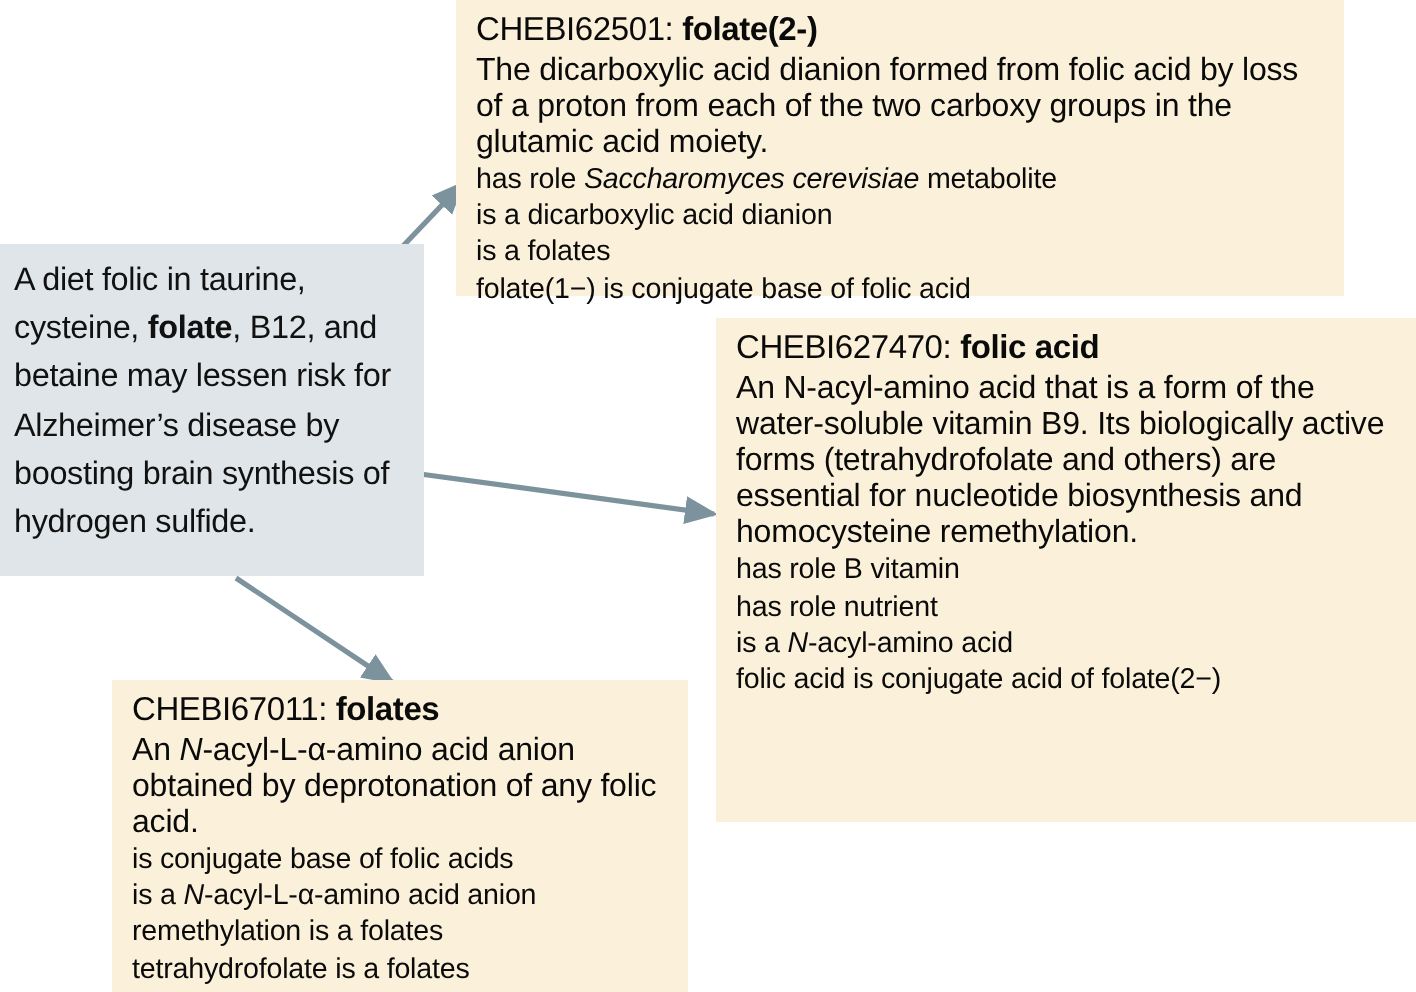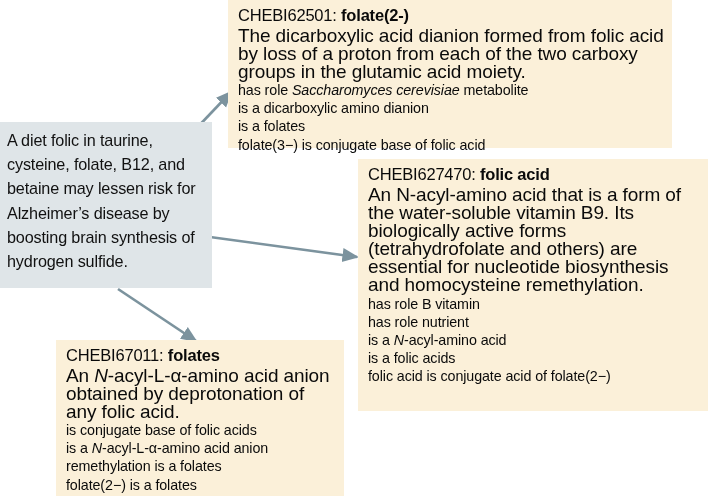--- a/index.html
+++ b/index.html
@@ -38,42 +38,42 @@
     height: 166px;
     background: #dfe5e8;
     padding: 6px 8px 6px 7px;
   }
   .source-box .sentence {
     font-size: 16.2px;
     line-height: 24.2px;
     letter-spacing: -0.15px;
     color: #111111;
   }
-  .source-box .sentence b { font-weight: 400; }
+  .source-box .sentence b { font-weight: 700; }
 
   .term-box {
     background: #fbf0d9;
     padding: 5px 8px 3px 10px;
   }
   .term-box-1 { left: 228px; top: 0px; width: 444px; height: 148px; }
   .term-box-2 { left: 358px; top: 159px; width: 350px; height: 252px; }
   .term-box-3 { left: 48px; top: 340px; width: 288px; height: 156px; margin-left: 8px; }
 
   .term-title {
     font-size: 16.5px;
     line-height: 21px;
     font-weight: 400;
     letter-spacing: -0.2px;
     margin-bottom: 1px;
     white-space: nowrap;
   }
   .term-title .term-name { font-weight: 700; }
 
   .term-def {
-    font-size: 19px;
+    font-size: 16px;
     line-height: 18.1px;
     letter-spacing: -0.1px;
   }
   .term-rel {
     font-size: 14.3px;
     line-height: 18.1px;
     letter-spacing: -0.1px;
     white-space: nowrap;
   }
   .term-def i, .term-rel i { font-style: italic; }
@@ -96,45 +96,43 @@
   <div class="sentence"><span>A diet folic in taurine, cysteine, </span><b>folate</b><span>, B12, and betaine may lessen risk for Alzheimer’s disease by boosting brain synthesis of hydrogen sulfide.</span></div>
 </div>
 
 <div class="box term-box term-box-1">
   <div class="term-title">
     <span>CHEBI62501: </span><span class="term-name">folate(2-)</span>
   </div>
   <div class="term-def"><span>The dicarboxylic acid dianion formed from folic acid by loss of a proton from each of the two carboxy groups in the glutamic acid moiety.</span></div>
   <div class="term-relations">
       <div class="term-rel"><span>has role </span><i>Saccharomyces cerevisiae</i><span> metabolite</span></div>
-      <div class="term-rel"><span>is a dicarboxylic amino dianion</span></div>
+      <div class="term-rel"><span>is a dicarboxylic acid dianion</span></div>
       <div class="term-rel"><span>is a folates</span></div>
-      <div class="term-rel"><span>folate(3−) is conjugate base of folic acid</span></div>
+      <div class="term-rel"><span>folate(1−) is conjugate base of folic acid</span></div>
     </div>
 </div>
 
 <div class="box term-box term-box-2">
   <div class="term-title">
     <span>CHEBI627470: </span><span class="term-name">folic acid</span>
   </div>
   <div class="term-def"><span>An N-acyl-amino acid that is a form of the water-soluble vitamin B9. Its biologically active forms (tetrahydrofolate and others) are essential for nucleotide biosynthesis and homocysteine remethylation.</span></div>
   <div class="term-relations">
       <div class="term-rel"><span>has role B vitamin</span></div>
       <div class="term-rel"><span>has role nutrient</span></div>
       <div class="term-rel"><span>is a </span><i>N</i><span>-acyl-amino acid</span></div>
-      <div class="term-rel"><span>is a folic acids</span></div>
       <div class="term-rel"><span>folic acid is conjugate acid of folate(2−)</span></div>
     </div>
 </div>
 
 <div class="box term-box term-box-3">
   <div class="term-title">
     <span>CHEBI67011: </span><span class="term-name">folates</span>
   </div>
   <div class="term-def"><span>An </span><i>N</i><span>-acyl-L-α-amino acid anion obtained by deprotonation of any folic acid.</span></div>
   <div class="term-relations">
       <div class="term-rel"><span>is conjugate base of folic acids</span></div>
       <div class="term-rel"><span>is a </span><i>N</i><span>-acyl-L-α-amino acid anion</span></div>
       <div class="term-rel"><span>remethylation is a folates</span></div>
-      <div class="term-rel"><span>folate(2−) is a folates</span></div>
       <div class="term-rel"><span>tetrahydrofolate is a folates</span></div>
     </div>
 </div>
 
 </body></html>

